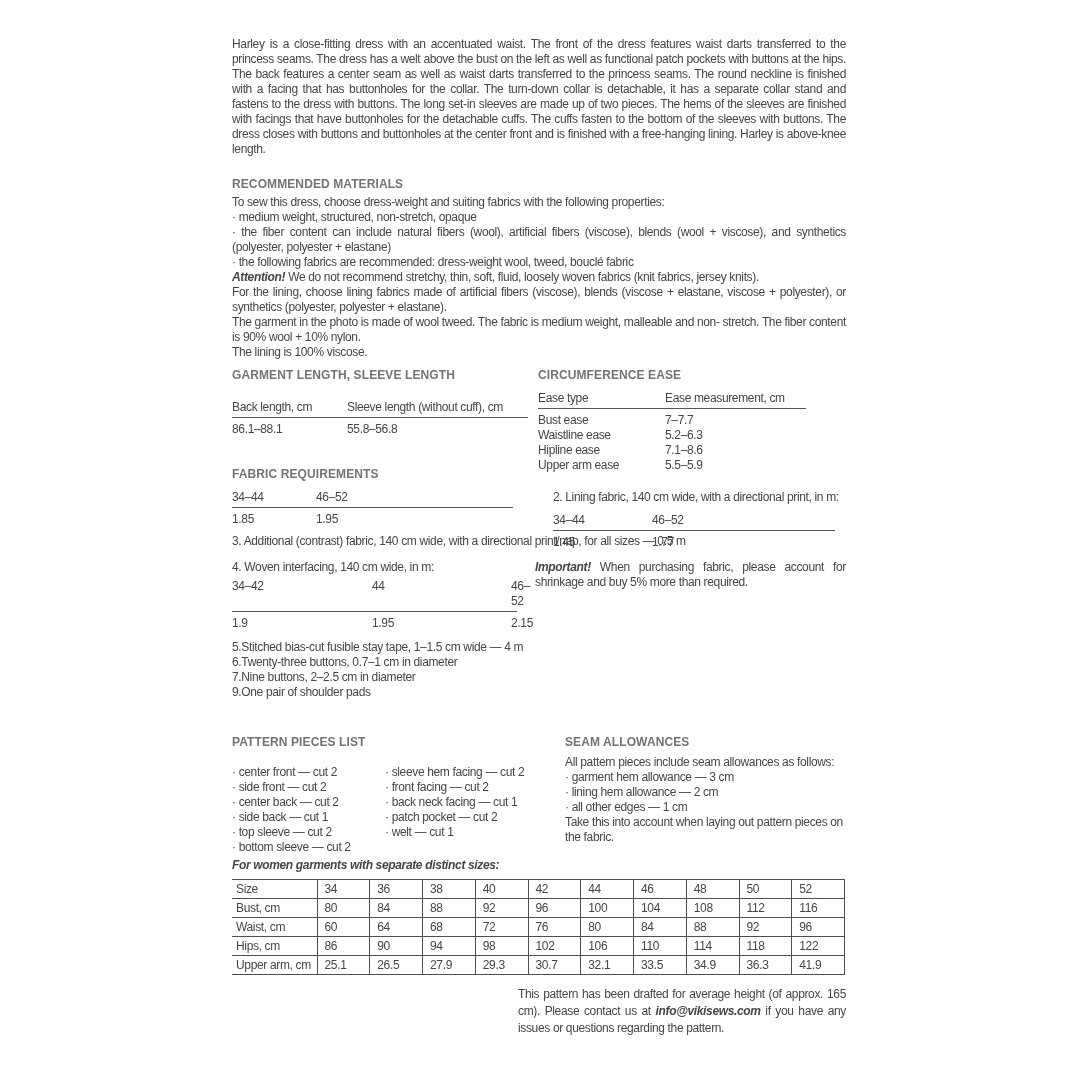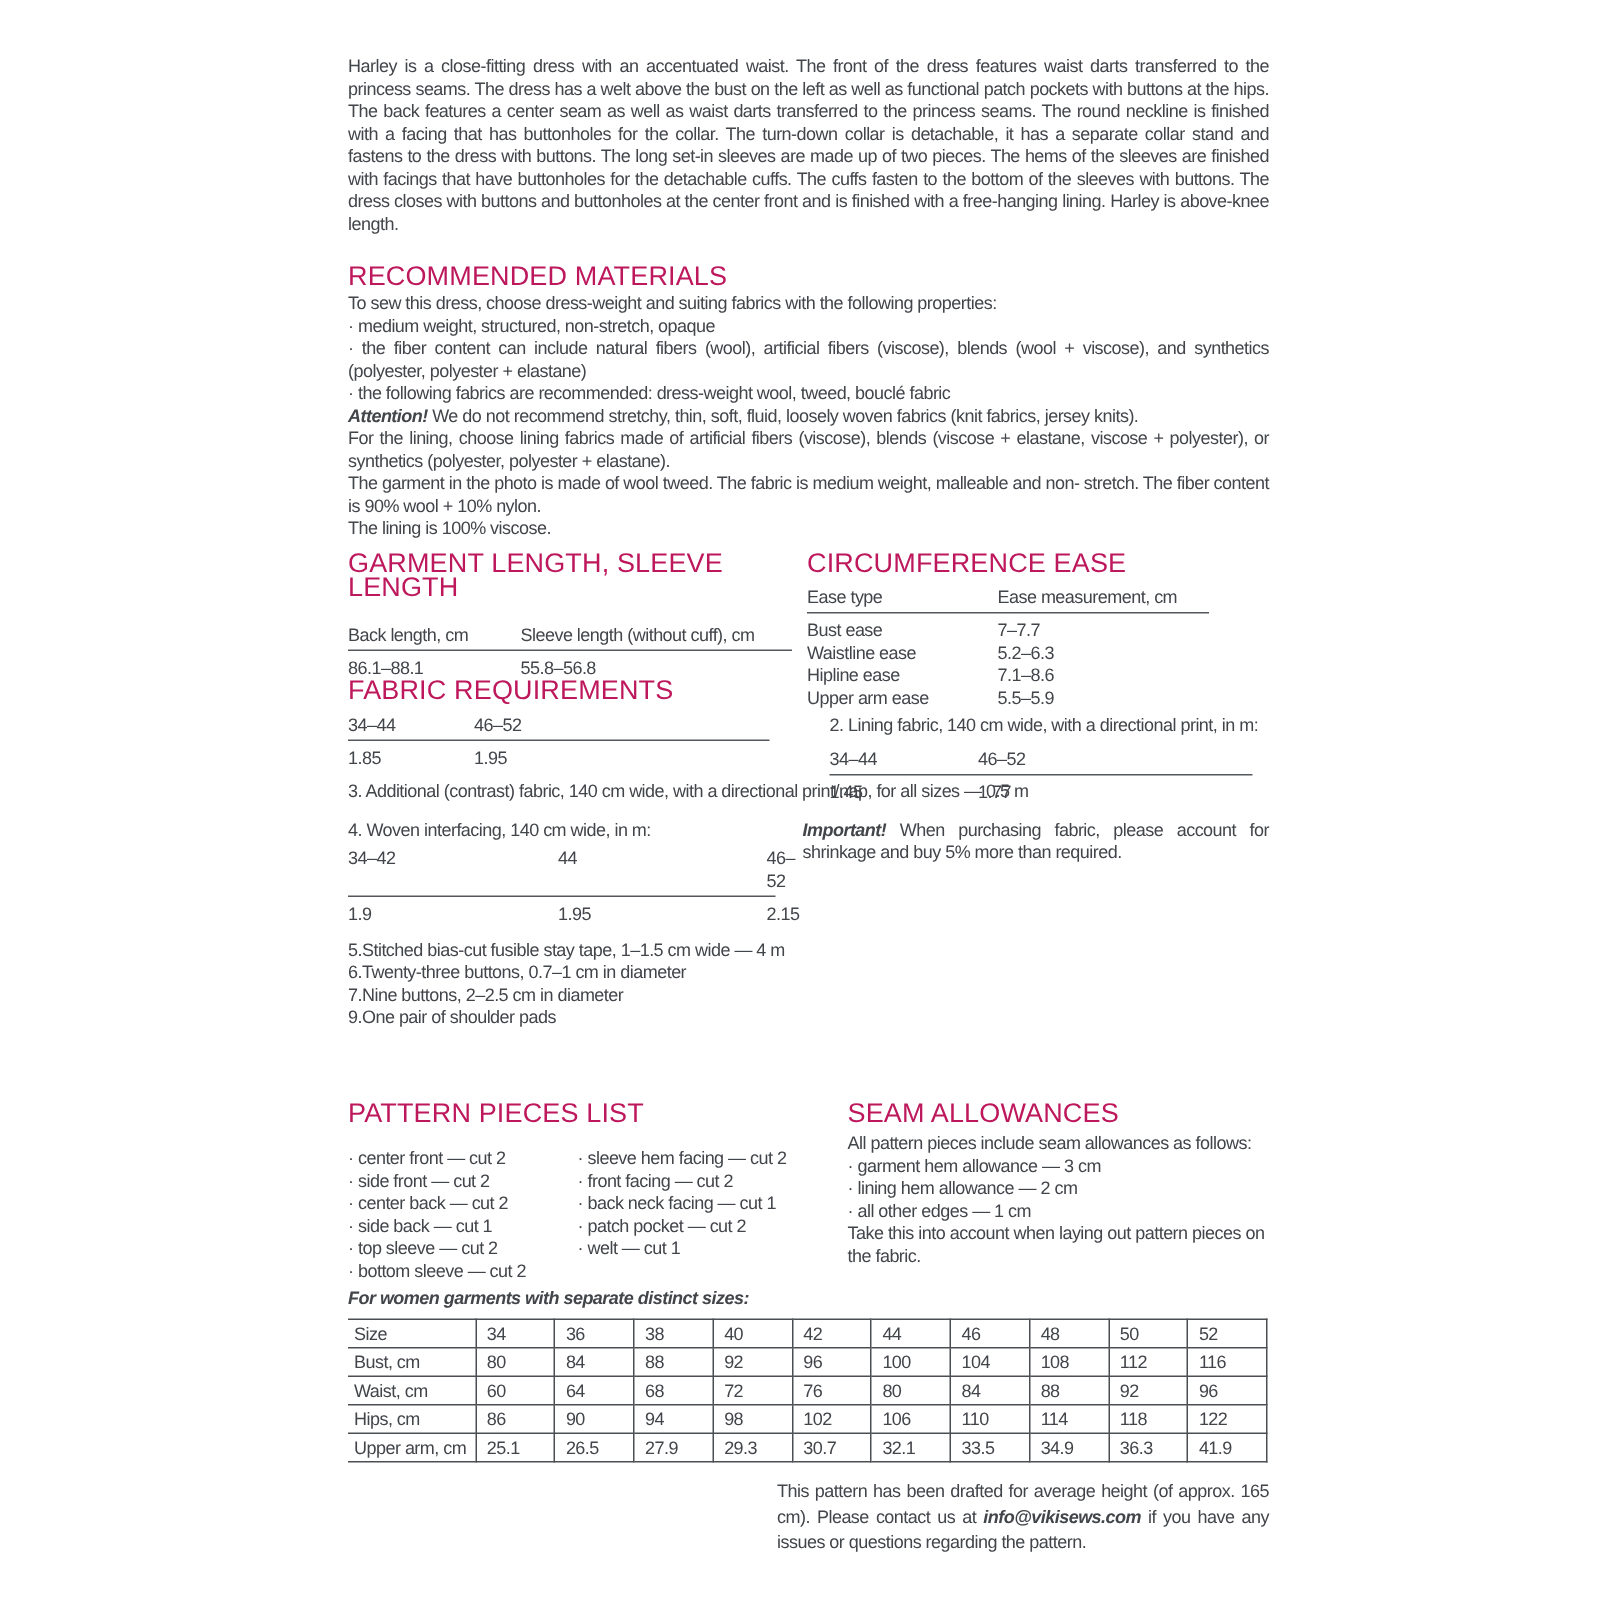--- a/index.html
+++ b/index.html
@@ -4,21 +4,21 @@
 <style>
   html,body { margin:0; padding:0; }
   body {
     width:1080px; height:1080px; background:#ffffff; position:relative;
     font-family:"Liberation Sans", sans-serif; color:#42454a;
     -webkit-font-smoothing:antialiased;
   }
   .abs { position:absolute; }
   .t  { font-size:12px; line-height:15px; letter-spacing:-0.35px; }
   .just { text-align:justify; }
-  .h  { font-size:18px; font-weight:normal; color:#be185d; letter-spacing:0.1px; line-height:16px; }
+  .h  { font-size:12px; font-weight:bold; color:#737373; letter-spacing:0.1px; line-height:16px; }
   .bi { font-weight:bold; font-style:italic; }
   p { margin:0; }
 
   
   .mini { margin-top:8px; }
   .mini .hrow {
     display:grid; padding-bottom:2px;
     border-bottom:1.5px solid #54575c;
   }
   .mini .vrow { display:grid; padding-top:4px; }
@@ -101,21 +101,21 @@
         <span>7.1–8.6</span>
       </div>
       <div class="ease-row t">
         <span>Upper arm ease</span>
         <span>5.5–5.9</span>
       </div>
     </div>
   </div>
 </div>
 
-<div class="abs" style="left:232px; top:452px; width:614px;">
+<div class="abs" style="left:232px; top:466px; width:614px;">
   <p class="h" style="margin-bottom:7px;">FABRIC REQUIREMENTS</p>
 
   <div class="fr-row">
     <div style="width:313px;">
       <div class="mini" style="width:281px;">
         <div class="hrow cols-fab1 t">
           <span>34–44</span>
           <span>46–52</span>
         </div>
         <div class="vrow cols-fab1 t">

